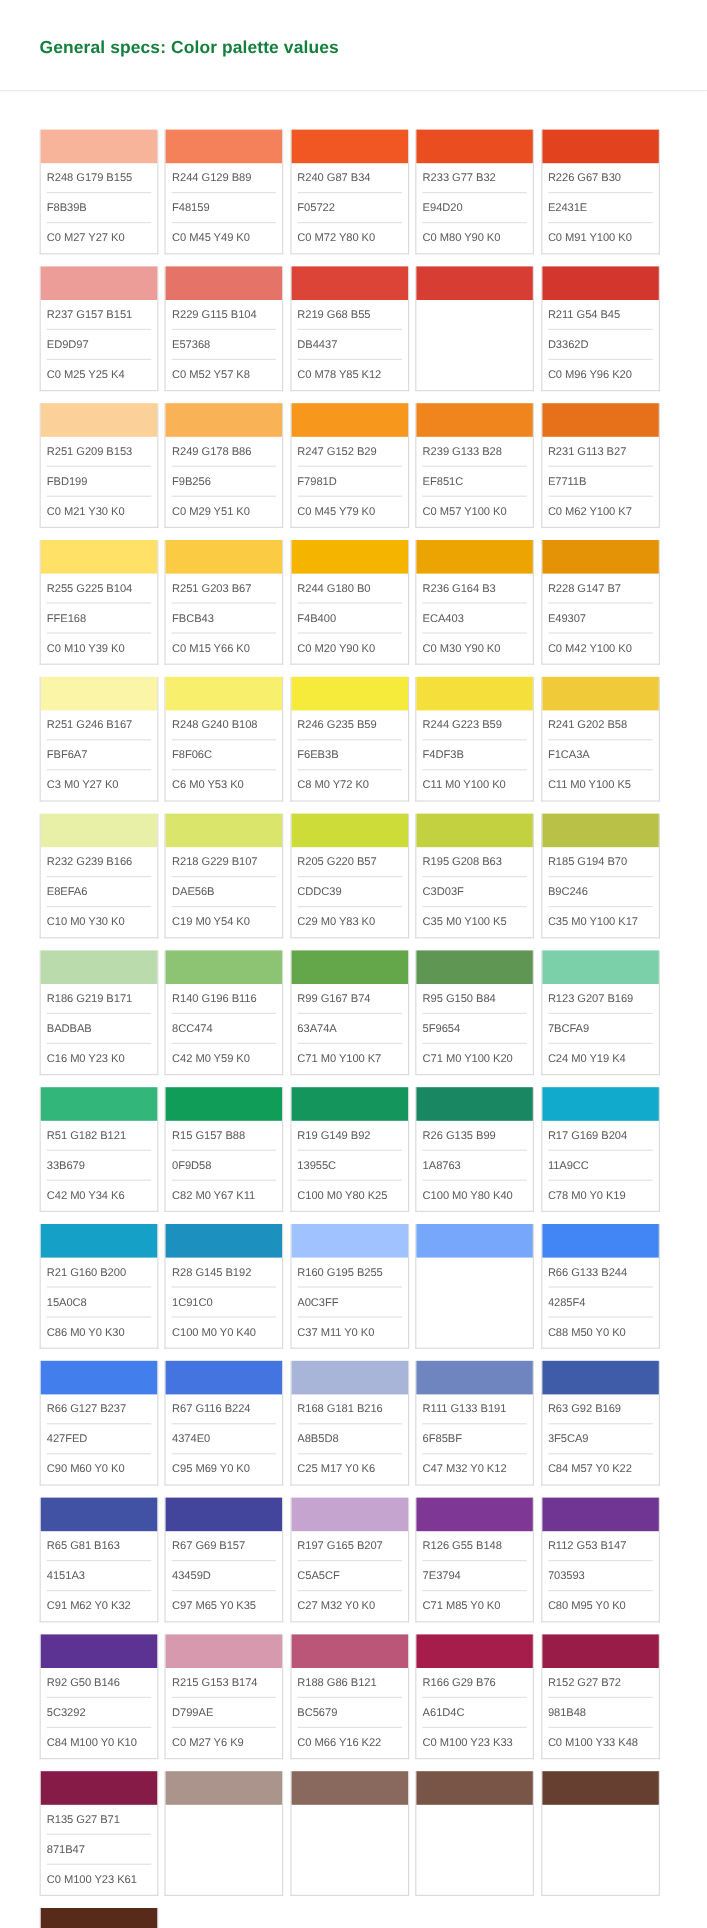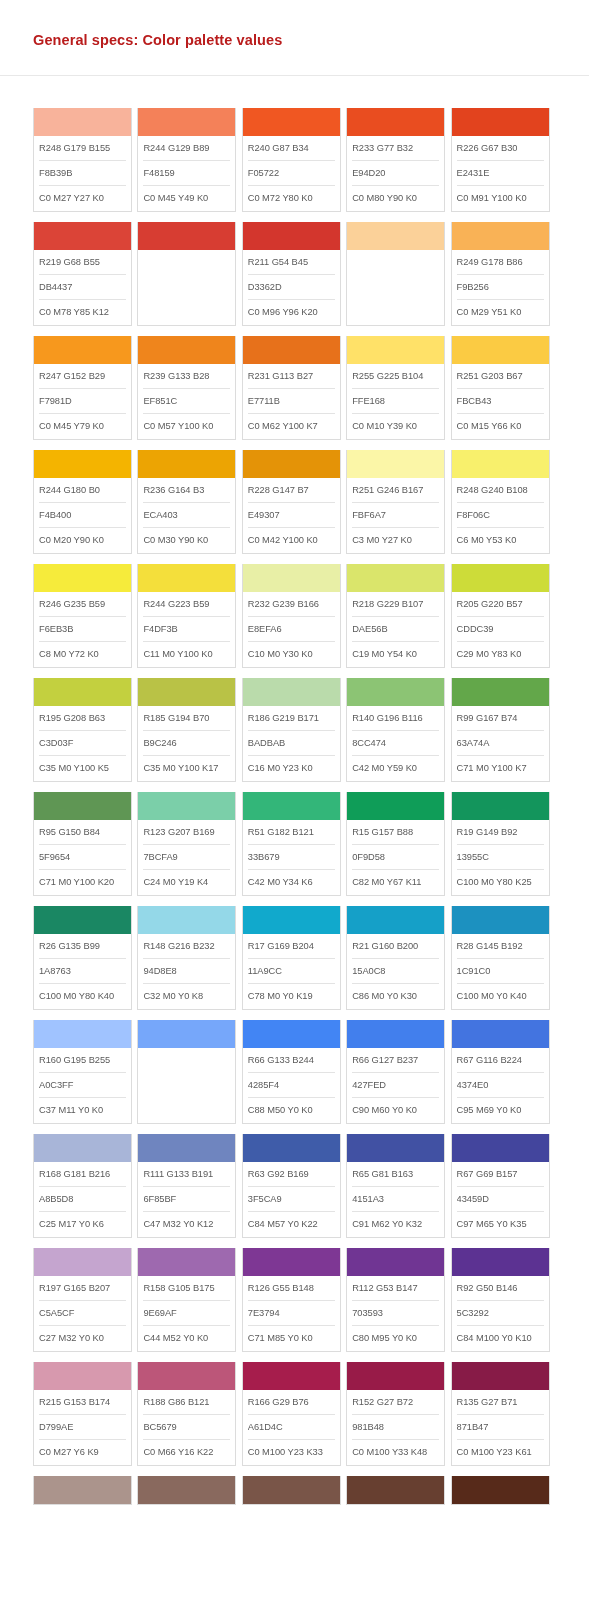--- a/index.html
+++ b/index.html
@@ -15,21 +15,21 @@
     color: #595959;
     overflow: hidden;
   }
 
   .page-header {
     padding: 30px 0 0 33px;
   }
   .page-title {
     font-size: 14.5px;
     font-weight: bold;
-    color: #b91c1c;
+    color: #15803d;
     letter-spacing: 0.1px;
     line-height: 20px;
     margin: 0;
   }
   .header-divider {
     margin-top: 25px;
     border-top: 1px solid #e8e8e8;
     width: 100%;
     height: 0;
   }
@@ -113,40 +113,61 @@
     </div>
     <div class="swatch-card">
       <div class="swatch-color" style="background: rgb(226, 67, 30);"></div>
       <div class="swatch-values">
         <div class="swatch-row rule">R226 G67 B30</div>
         <div class="swatch-row rule">E2431E</div>
         <div class="swatch-row">C0 M91 Y100 K0</div>
       </div>
     </div>
     <div class="swatch-card">
+      <div class="swatch-color" style="background: rgb(237, 157, 151);"></div>
+      <div class="swatch-values">
+        <div class="swatch-row rule">R237 G157 B151</div>
+        <div class="swatch-row rule">ED9D97</div>
+        <div class="swatch-row">C0 M25 Y25 K4</div>
+      </div>
+    </div>
+    <div class="swatch-card">
+      <div class="swatch-color" style="background: rgb(229, 115, 104);"></div>
+      <div class="swatch-values">
+        <div class="swatch-row rule">R229 G115 B104</div>
+        <div class="swatch-row rule">E57368</div>
+        <div class="swatch-row">C0 M52 Y57 K8</div>
+      </div>
+    </div>
+    <div class="swatch-card">
       <div class="swatch-color" style="background: rgb(219, 68, 55);"></div>
       <div class="swatch-values">
         <div class="swatch-row rule">R219 G68 B55</div>
         <div class="swatch-row rule">DB4437</div>
         <div class="swatch-row">C0 M78 Y85 K12</div>
       </div>
     </div>
     <div class="swatch-card">
       <div class="swatch-color" style="background: rgb(215, 61, 50);"></div>
     </div>
     <div class="swatch-card">
       <div class="swatch-color" style="background: rgb(211, 54, 45);"></div>
       <div class="swatch-values">
         <div class="swatch-row rule">R211 G54 B45</div>
         <div class="swatch-row rule">D3362D</div>
         <div class="swatch-row">C0 M96 Y96 K20</div>
       </div>
     </div>
     <div class="swatch-card">
       <div class="swatch-color" style="background: rgb(251, 209, 153);"></div>
+      <div class="swatch-values">
+        <div class="swatch-row rule">R251 G209 B153</div>
+        <div class="swatch-row rule">FBD199</div>
+        <div class="swatch-row">C0 M21 Y30 K0</div>
+      </div>
     </div>
     <div class="swatch-card">
       <div class="swatch-color" style="background: rgb(249, 178, 86);"></div>
       <div class="swatch-values">
         <div class="swatch-row rule">R249 G178 B86</div>
         <div class="swatch-row rule">F9B256</div>
         <div class="swatch-row">C0 M29 Y51 K0</div>
       </div>
     </div>
     <div class="swatch-card">
@@ -239,20 +260,28 @@
     </div>
     <div class="swatch-card">
       <div class="swatch-color" style="background: rgb(244, 223, 59);"></div>
       <div class="swatch-values">
         <div class="swatch-row rule">R244 G223 B59</div>
         <div class="swatch-row rule">F4DF3B</div>
         <div class="swatch-row">C11 M0 Y100 K0</div>
       </div>
     </div>
     <div class="swatch-card">
+      <div class="swatch-color" style="background: rgb(241, 202, 58);"></div>
+      <div class="swatch-values">
+        <div class="swatch-row rule">R241 G202 B58</div>
+        <div class="swatch-row rule">F1CA3A</div>
+        <div class="swatch-row">C11 M0 Y100 K5</div>
+      </div>
+    </div>
+    <div class="swatch-card">
       <div class="swatch-color" style="background: rgb(232, 239, 166);"></div>
       <div class="swatch-values">
         <div class="swatch-row rule">R232 G239 B166</div>
         <div class="swatch-row rule">E8EFA6</div>
         <div class="swatch-row">C10 M0 Y30 K0</div>
       </div>
     </div>
     <div class="swatch-card">
       <div class="swatch-color" style="background: rgb(218, 229, 107);"></div>
       <div class="swatch-values">
@@ -351,28 +380,20 @@
     </div>
     <div class="swatch-card">
       <div class="swatch-color" style="background: rgb(26, 135, 99);"></div>
       <div class="swatch-values">
         <div class="swatch-row rule">R26 G135 B99</div>
         <div class="swatch-row rule">1A8763</div>
         <div class="swatch-row">C100 M0 Y80 K40</div>
       </div>
     </div>
     <div class="swatch-card">
-      <div class="swatch-color" style="background: rgb(148, 216, 232);"></div>
-      <div class="swatch-values">
-        <div class="swatch-row rule">R148 G216 B232</div>
-        <div class="swatch-row rule">94D8E8</div>
-        <div class="swatch-row">C32 M0 Y0 K8</div>
-      </div>
-    </div>
-    <div class="swatch-card">
       <div class="swatch-color" style="background: rgb(17, 169, 204);"></div>
       <div class="swatch-values">
         <div class="swatch-row rule">R17 G169 B204</div>
         <div class="swatch-row rule">11A9CC</div>
         <div class="swatch-row">C78 M0 Y0 K19</div>
       </div>
     </div>
     <div class="swatch-card">
       <div class="swatch-color" style="background: rgb(21, 160, 200);"></div>
       <div class="swatch-values">
@@ -466,28 +487,20 @@
     </div>
     <div class="swatch-card">
       <div class="swatch-color" style="background: rgb(197, 165, 207);"></div>
       <div class="swatch-values">
         <div class="swatch-row rule">R197 G165 B207</div>
         <div class="swatch-row rule">C5A5CF</div>
         <div class="swatch-row">C27 M32 Y0 K0</div>
       </div>
     </div>
     <div class="swatch-card">
-      <div class="swatch-color" style="background: rgb(158, 105, 175);"></div>
-      <div class="swatch-values">
-        <div class="swatch-row rule">R158 G105 B175</div>
-        <div class="swatch-row rule">9E69AF</div>
-        <div class="swatch-row">C44 M52 Y0 K0</div>
-      </div>
-    </div>
-    <div class="swatch-card">
       <div class="swatch-color" style="background: rgb(126, 55, 148);"></div>
       <div class="swatch-values">
         <div class="swatch-row rule">R126 G55 B148</div>
         <div class="swatch-row rule">7E3794</div>
         <div class="swatch-row">C71 M85 Y0 K0</div>
       </div>
     </div>
     <div class="swatch-card">
       <div class="swatch-color" style="background: rgb(112, 53, 147);"></div>
       <div class="swatch-values">

